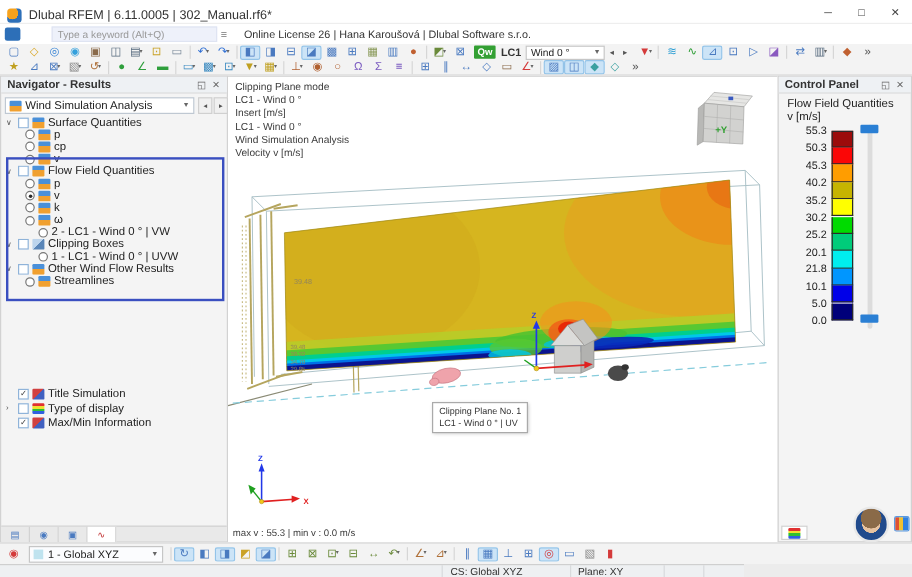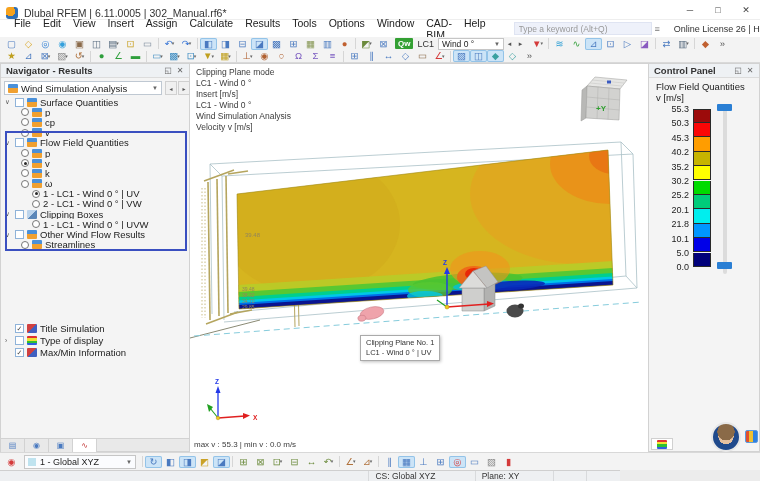--- a/index.html
+++ b/index.html
@@ -22,21 +22,21 @@
 .license{margin-left:14px;font-size:9px;color:#333;white-space:nowrap}
 
 .tb{position:absolute;left:0;width:760px;height:13px;background:#f3f3f3;display:flex;align-items:center;padding:0 3px;overflow:hidden}
 #tb1{top:37px}#tb2{top:50px;border-bottom:1px solid #d9d9d9}
 .tbtn{width:17px;height:12px;flex:0 0 auto;display:flex;align-items:center;justify-content:center;font-size:9.5px;line-height:1;border-radius:2px;cursor:default}
 .tbtn.active{background:#cce4f7;box-shadow:inset 0 0 0 1px #93c3e8}
 .tcaret{font-size:5px;color:#666;margin-left:-1px}
 .tsep{width:1px;height:11px;background:#d6d6d6;margin:0 2px;flex:0 0 auto}
 .lcgroup{display:flex;align-items:center;flex:0 0 auto;margin:0 3px}
 .lc-badge{background:#33a033;color:#fff;font-size:8px;font-weight:bold;height:11px;padding:0 3px;display:flex;align-items:center;border-radius:1px}
-.lc-case{font-size:9px;color:#333;margin:0 4px;font-weight:normal}
+.lc-case{font-size:9px;color:#333;margin:0 4px;font-weight:bold}
 .lc-combo{width:66px;height:12px;background:#fff;border:1px solid #c6c6c6;font-size:8.5px;display:flex;align-items:center;padding:0 3px;color:#222}
 .lc-combo .chev{margin-left:auto;font-size:6px;color:#666}
 .lc-nav{width:11px;height:12px;display:flex;align-items:center;justify-content:center;font-size:7px;color:#555}
 
 .panel{position:absolute;top:63px;height:389px;background:#f4f4f4;border:1px solid #d2d2d2}
 #navigator{left:0;width:190px}
 #controlpanel{left:648px;width:112px}
 .phead{height:14px;background:#eef1f4;border-bottom:1px solid #dcdcdc;display:flex;align-items:center}
 .ptitle{font-size:9.5px;font-weight:bold;color:#333;padding-left:5px}
 .picons{margin-left:auto;display:flex;padding-right:3px}
@@ -99,34 +99,20 @@
     <div class="wtitle">Dlubal RFEM | 6.11.0005 | 302_Manual.rf6*</div>
     <div class="wbtns">
       <div class="wbtn">─</div>
       <div class="wbtn">□</div>
       <div class="wbtn">✕</div>
     </div>
   </div>
 
   <div class="menubar">
     <div class="appicon2"></div>
-    <div id="menu-items" style="display:flex">
-        <span class="menu-item">File</span>
-        <span class="menu-item">Edit</span>
-        <span class="menu-item">View</span>
-        <span class="menu-item">Insert</span>
-        <span class="menu-item">Assign</span>
-        <span class="menu-item">Calculate</span>
-        <span class="menu-item">Results</span>
-        <span class="menu-item">Tools</span>
-        <span class="menu-item">Options</span>
-        <span class="menu-item">Window</span>
-        <span class="menu-item">CAD-BIM</span>
-        <span class="menu-item">Help</span>
-      </div>
     <div class="searchwrap">
       <input class="searchbox" placeholder="Type a keyword (Alt+Q)" style="">
       <span class="sicon">≡</span>
     </div>
     <div class="license">Online License 26 | Hana Karoušová | Dlubal Software s.r.o.</div>
 
   </div>
 
   <div class="tb" id="tb1">
     <span id="tb1-left" style="display:flex;align-items:center">
@@ -425,25 +411,20 @@
           <span style="width: 16px; flex: 0 0 auto;"></span>
           <span class="radio"></span>
           <span class="mini result"></span>
           <span>k</span>
         </div>
         <div class="trow">
           <span style="width: 16px; flex: 0 0 auto;"></span>
           <span class="radio"></span>
           <span class="mini result"></span>
           <span>ω</span>
-        </div>
-        <div class="trow">
-          <span style="width: 27px; flex: 0 0 auto;"></span>
-          <span class="radio sel"></span>
-          <span>1 - LC1 - Wind 0 ° | UV</span>
         </div>
         <div class="trow">
           <span style="width: 27px; flex: 0 0 auto;"></span>
           <span class="radio"></span>
           <span>2 - LC1 - Wind 0 ° | VW</span>
         </div>
         <div class="trow">
           <span class="chev8">∨</span>
           <span class="cbox"></span>
           <span class="mini box"></span>

